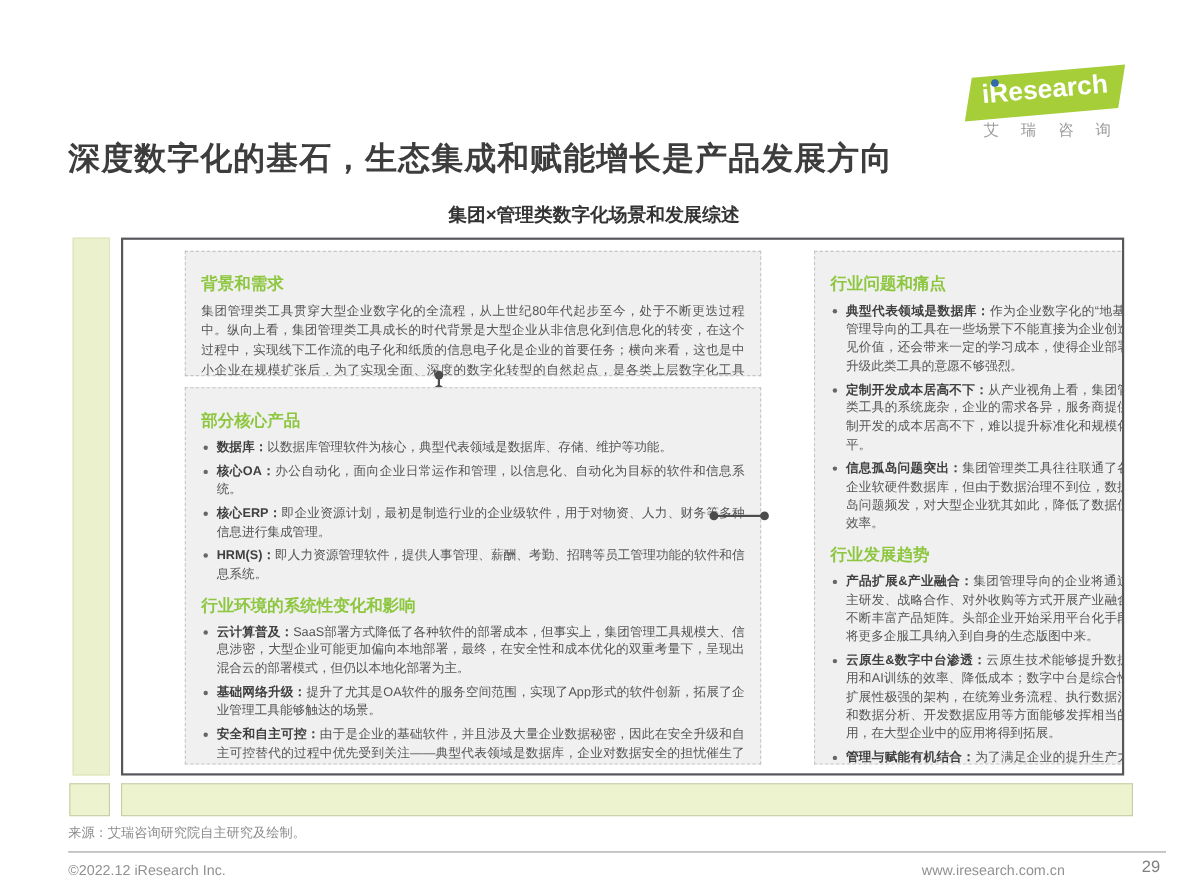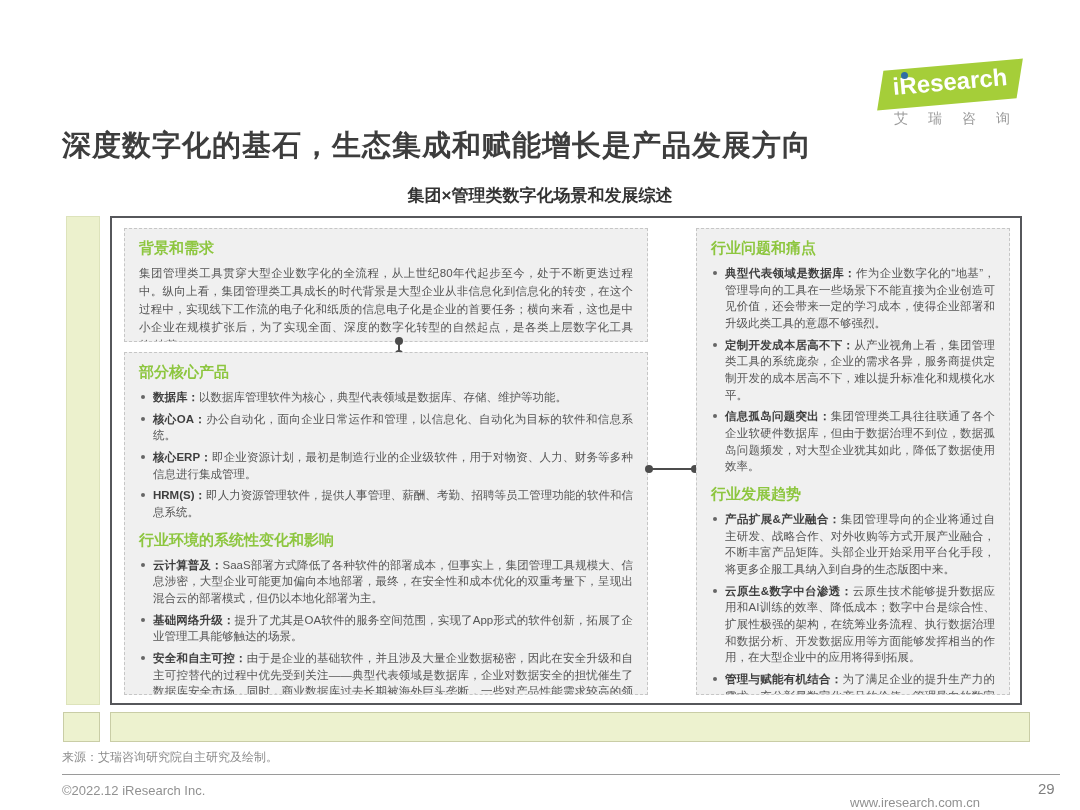--- a/index.html
+++ b/index.html
@@ -29,21 +29,21 @@
          border:1px solid #dde3bb;box-sizing:border-box;}
   .band-square{position:absolute;left:63px;top:712px;width:37px;height:30px;background:#edf2cf;
          border:1px solid #c9cda6;box-sizing:border-box;}
   .band-bar{position:absolute;left:110px;top:712px;width:920px;height:30px;background:#edf2cf;
          border:1px solid #c9cda6;box-sizing:border-box;}
 
   
   .main{position:absolute;left:110px;top:216px;width:912px;height:489px;border:2px solid #56575b;
         background:#ffffff;box-sizing:border-box;overflow:hidden;}
   .panel{position:absolute;background:#f0f0f0;border:1px dashed #c6c6c6;box-sizing:border-box;
-        padding:10px 14px;overflow:hidden;}
+        padding:20px 14px;overflow:hidden;margin-left:44px;}
   .p-bg{left:12px;top:10px;width:524px;height:114px;}
   .p-core{left:12px;top:134px;width:524px;height:343px;}
   .p-right{left:584px;top:10px;width:314px;height:467px;}
   .panel h3{margin:0 0 7px 0;font-size:15px;color:#8dc63f;font-weight:700;}
   .panel h3.h-later{margin:10px 0 7px 0;}
   .p-bg p{margin:0;font-size:11.5px;line-height:1.56;color:#555555;text-align:justify;}
 
   .li{display:flex;margin:0 0 5px 0;}
   .li .dot{flex:none;width:4px;height:4px;border-radius:50%;background:#666666;margin:6px 8px 0 2px;}
   .li p{margin:0;font-size:11.5px;line-height:1.45;color:#555555;text-align:justify;}
@@ -57,21 +57,21 @@
   .conn-v .d2{left:0;bottom:0;}
   .conn-h{position:absolute;left:533px;top:247px;width:54px;height:8px;}
   .conn-h .line{position:absolute;left:3px;top:3px;width:48px;height:2px;background:#4c4c4c;}
   .conn-h .d1{left:0;top:0;}
   .conn-h .d2{right:0;top:0;}
 
   
   .source{position:absolute;left:62px;top:749px;margin:0;font-size:12px;color:#8c8c8c;}
   .divider{position:absolute;left:62px;top:774px;width:998px;height:1px;background:#9a9a9a;}
   .f-copy{position:absolute;left:62px;top:783px;margin:0;font-size:13px;color:#919191;text-align:right;}
-  .f-web{position:absolute;left:838px;top:783px;margin:12px;font-size:13px;color:#919191;}
+  .f-web{position:absolute;left:838px;top:783px;margin:0;font-size:13px;color:#919191;}
   .f-page{position:absolute;left:1038px;top:780px;margin:0;font-size:15px;color:#7f7f7f;text-align:right;}
 </style>
 </head>
 <body>
 
 <div class="page">
 
 
   <div class="logo">
     <div class="logo-shape"></div>

